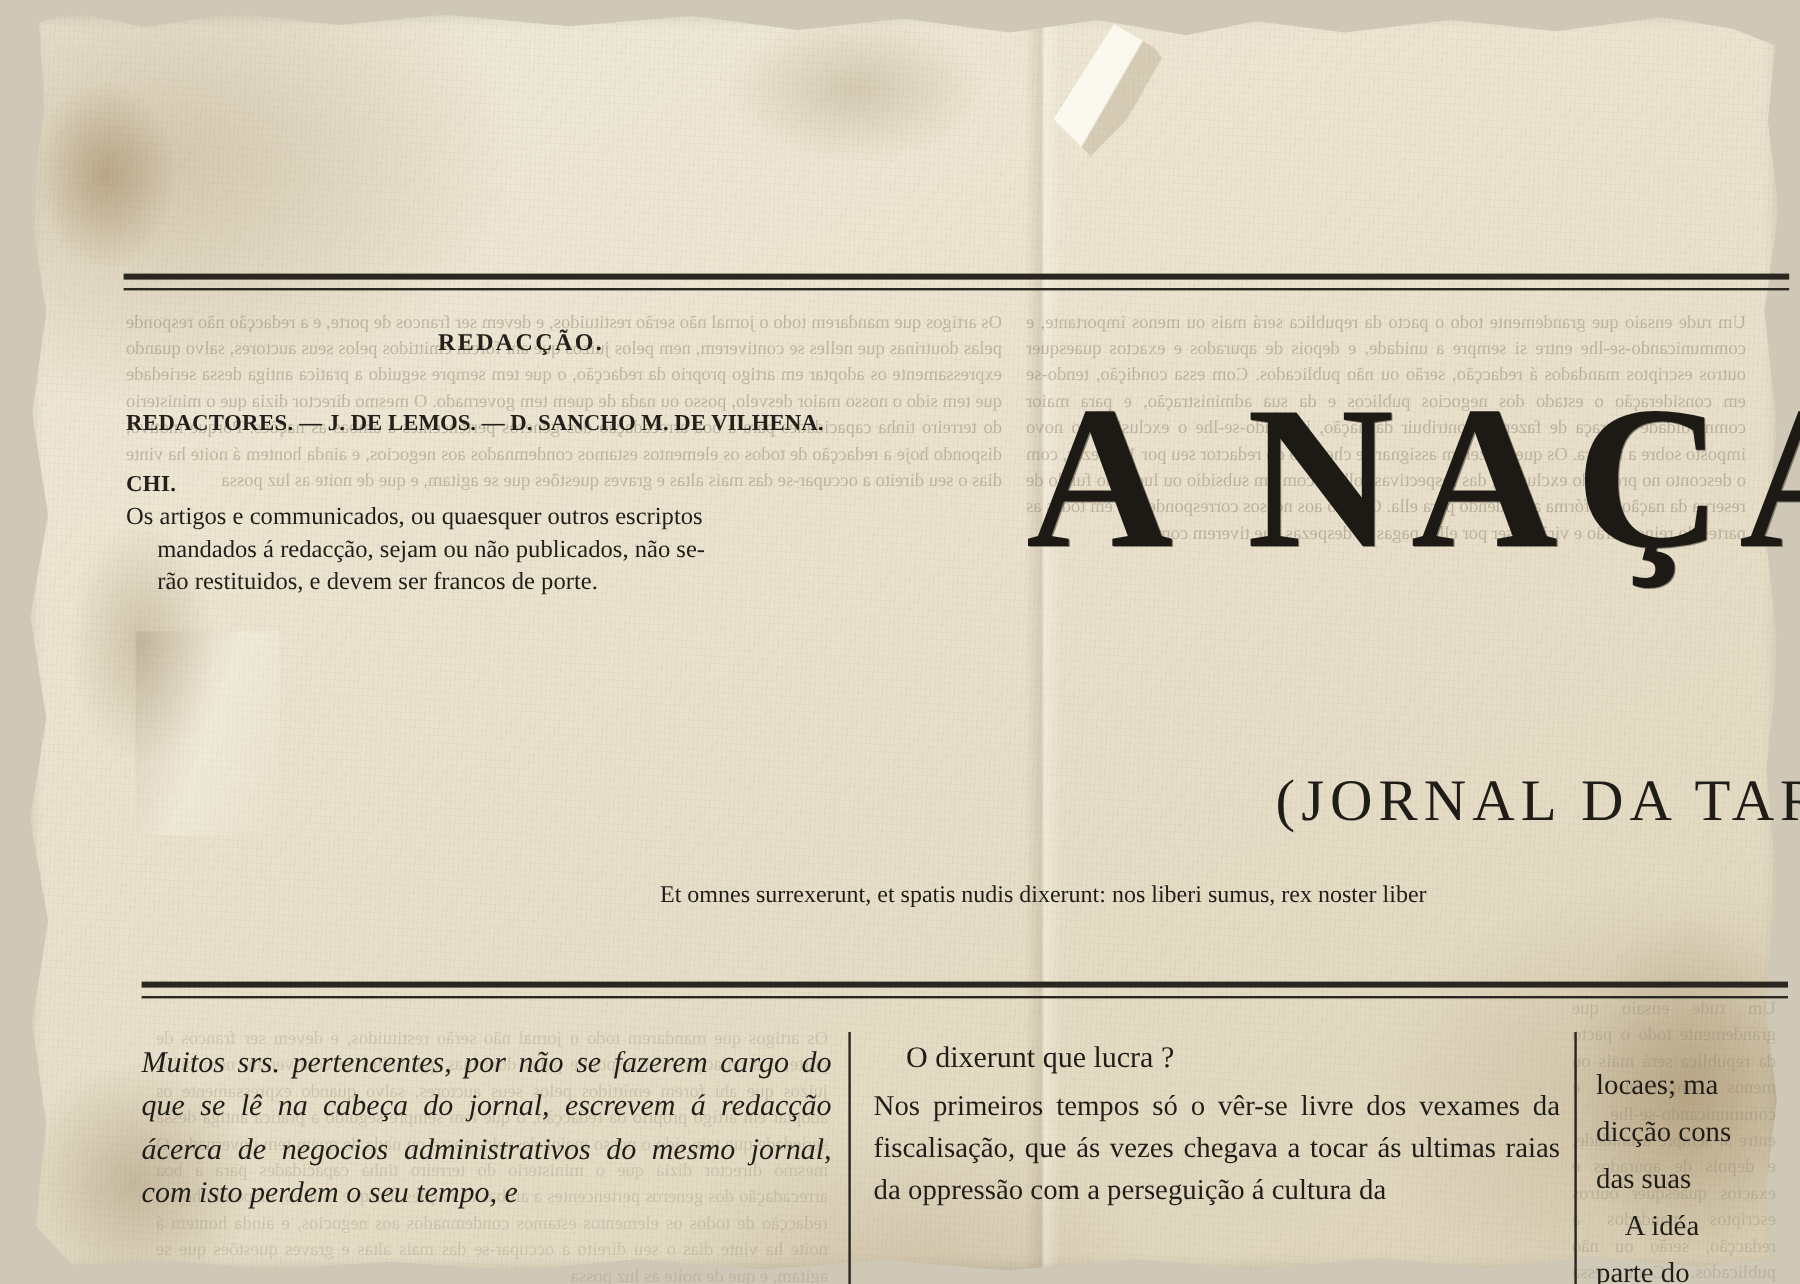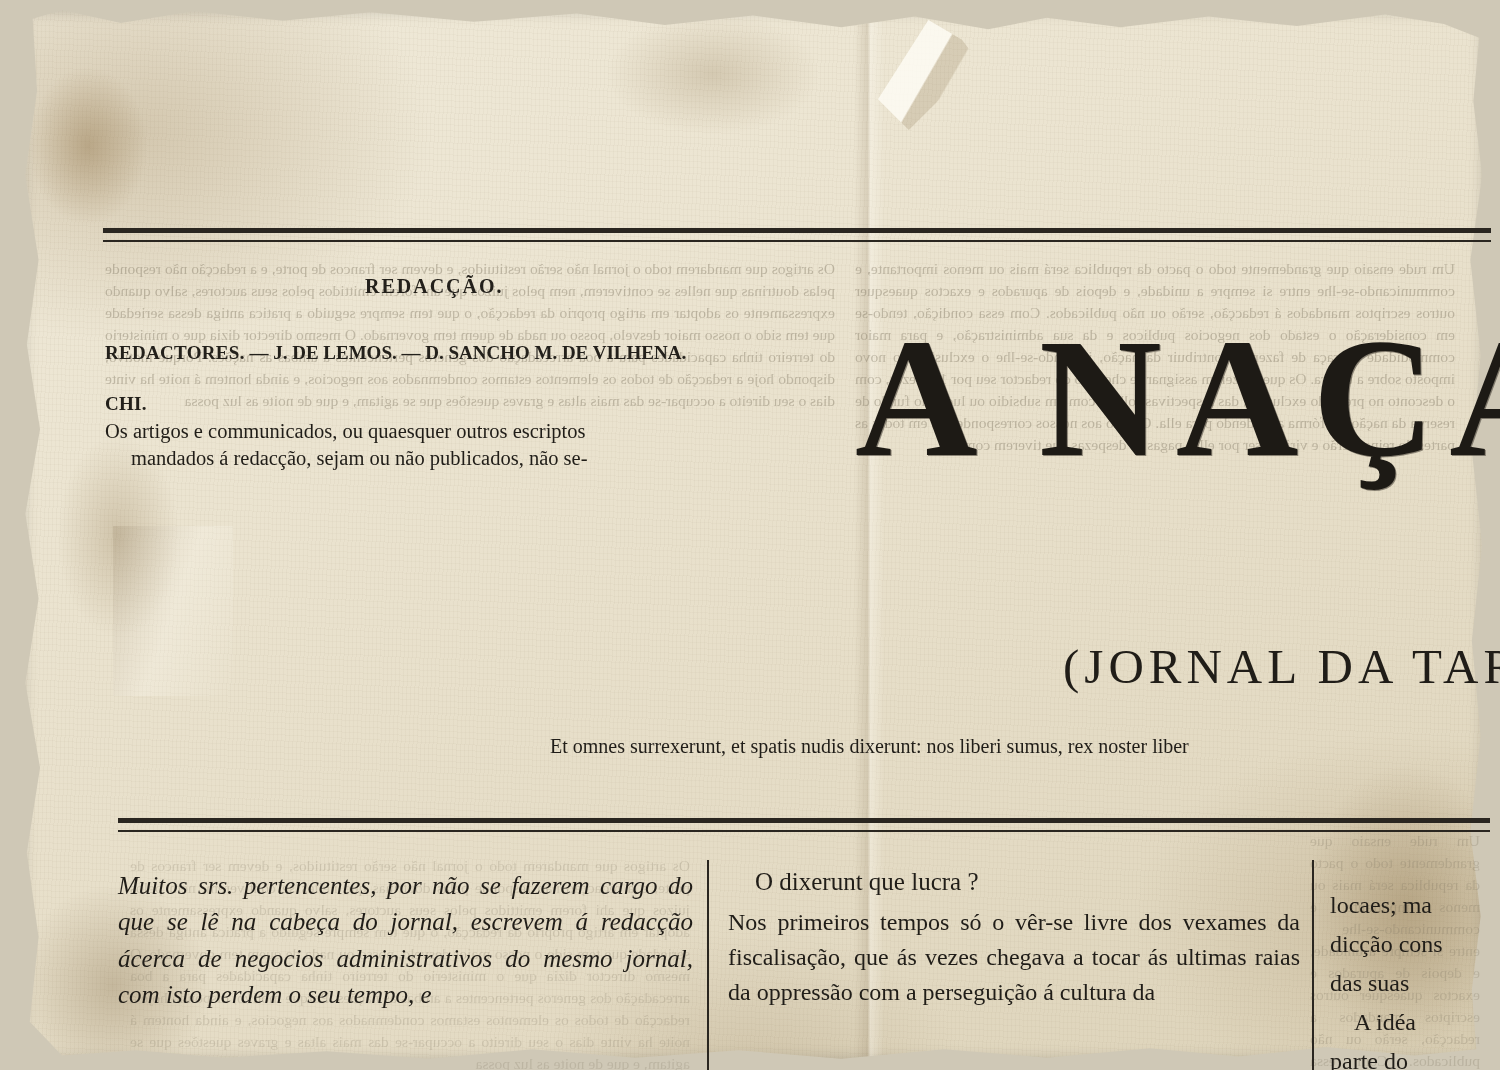--- a/index.html
+++ b/index.html
@@ -238,20 +238,21 @@
   <div class="redactores">
     <span class="small-caps">REDACTORES.</span>
     <span>— J. DE LEMOS. — D. SANCHO M. DE VILHENA.</span><br>
     <br>
     <span class="small-caps">CHI.</span>
   </div>
 
   <div class="notice">
     <span>Os artigos e communicados, ou quaesquer outros escriptos</span>
     <span class="ind">mandados á redacção, sejam ou não publicados, não se-</span>
+    <span class="ind">rão restituidos, e devem ser francos de porte.</span>
   </div>
 
   <div class="masthead">A NAÇA</div>
   <div class="subtitle">(JORNAL DA TARD</div>
 
   <div class="motto">Et omnes surrexerunt, et spatis nudis dixerunt: nos liberi sumus, rex noster liber</div>
 
   <div class="rule thick" style="left:118px; top:818px; width:1372px;"></div>
   <div class="rule thin" style="left:118px; top:830px; width:1372px;"></div>
 

